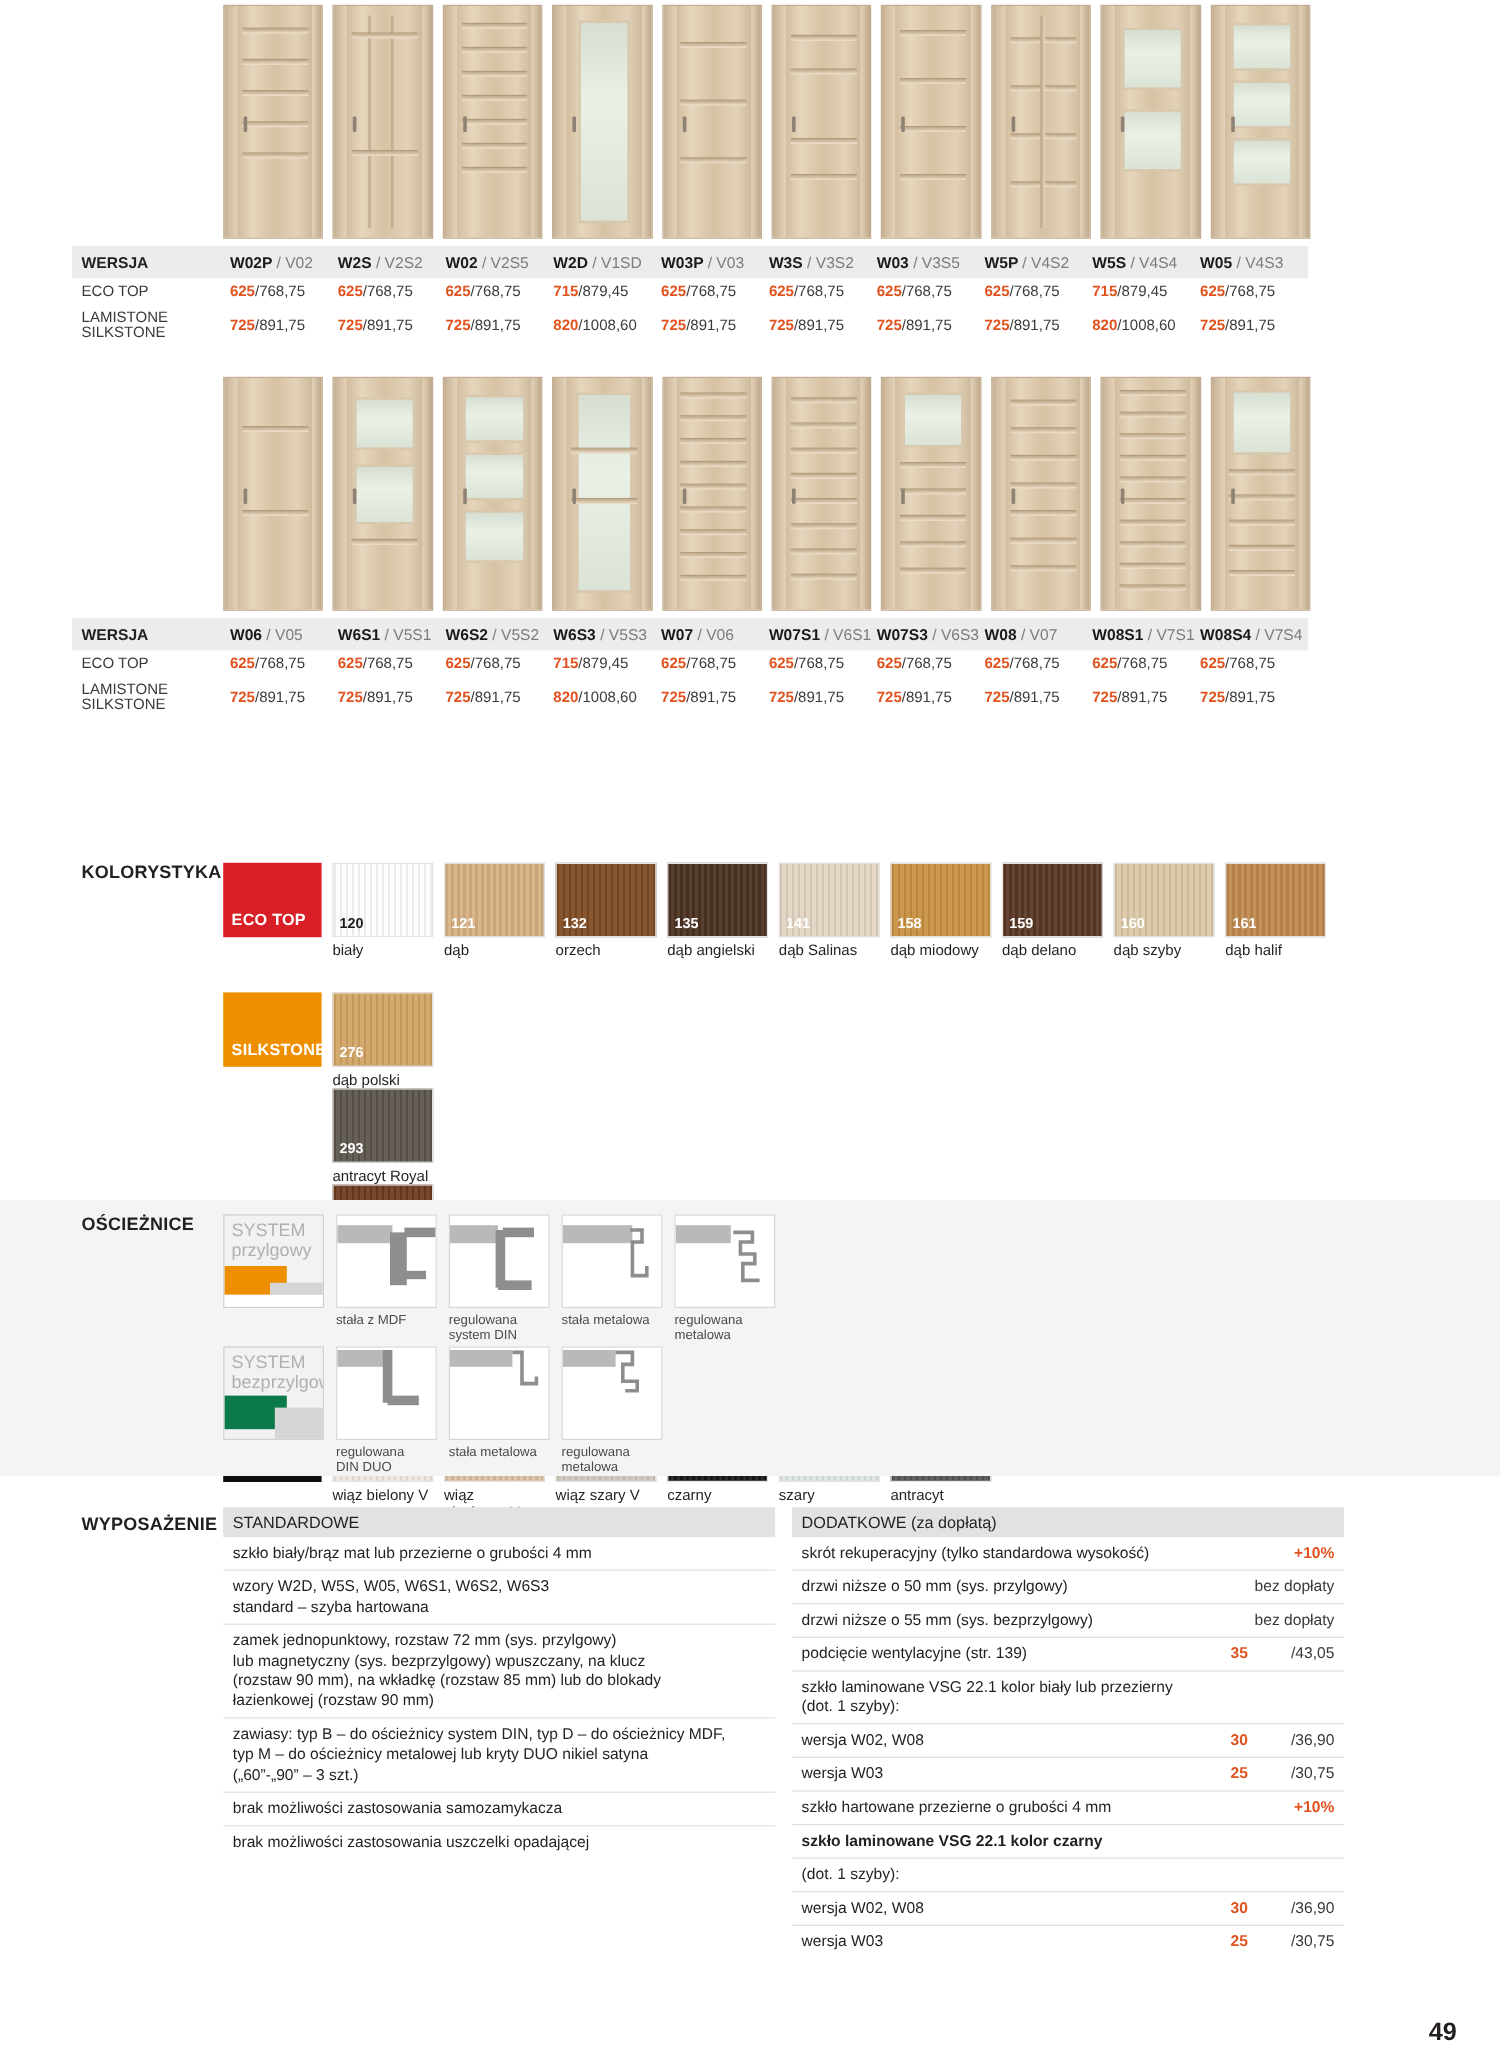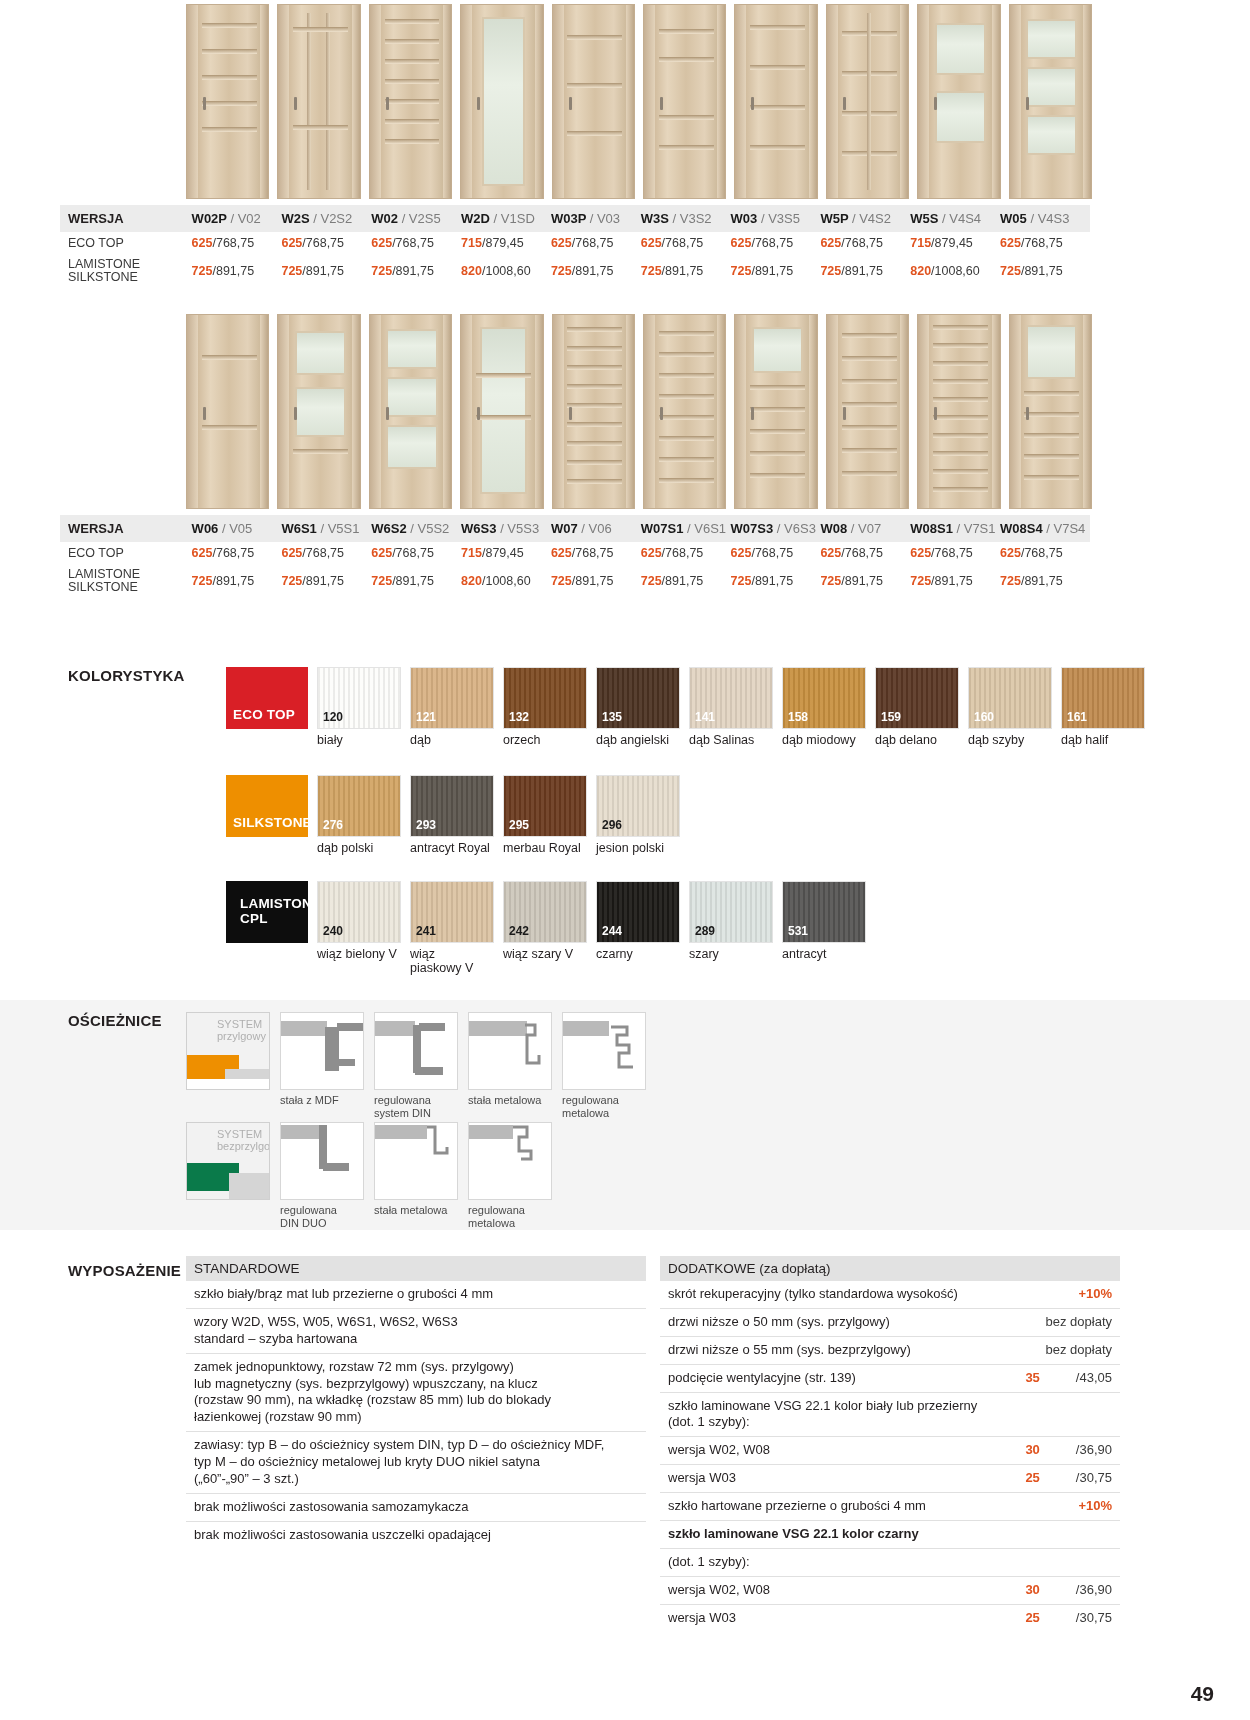--- a/index.html
+++ b/index.html
@@ -65,21 +65,21 @@
   .swbox { width: 84px; height: 62px; position: relative; border: 1px solid #e3e3e3; }
   .swnum { position:absolute; left:5px; bottom:4px; font-size:12px; font-weight:bold; color:#fff; }
   .swnum.dark { color:#1a1a1a; }
   .swname { font-size:12.5px; margin-top:4px; line-height:1.12; color:#231f20; }
 
   
   .band { position:absolute; left:0; width:1250px; background:#f4f4f4; }
   .fr-item { width: 84px; margin-right: 10px; }
   .fr-box { width: 84px; height: 78px; background:#fff; border:1px solid #d7d7d7; position:relative; overflow:hidden; }
   .fr-sys { background:#f2f2f2; border:1px solid #d0d0d0; }
-  .fr-sys .t { font-size:11px; color:#b0b0b0; padding:5px 0 0 6px; line-height:1.12;margin-left:24px; }
+  .fr-sys .t { font-size:15px; color:#b0b0b0; padding:5px 0 0 6px; line-height:1.12; }
   .fr-cap { font-size:11px; color:#4a4a4a; margin-top:4px; line-height:1.15; }
 
   
   .eq { display:flex; gap: 0; }
   .eqcol { }
   .eqhdr { background:#e2e2e2; font-size:13.5px; padding:5px 0 5px 8px; color:#231f20; }
   .eqrow { border-bottom:1px solid #e0e0e0; padding:5px 8px 5px 8px; font-size:13px; line-height:1.3; display:flex; justify-content:space-between; gap:10px; }
   .eqrow:last-child { border-bottom:0; }
   .eqprice { white-space:nowrap; text-align:right; }
   .eqprice .hi { color:#e0531f; font-weight:bold; }
@@ -418,21 +418,21 @@
             <td class="cell"><span class="price-b">725</span><span class="price-n">/891,75</span></td>
             <td class="cell"><span class="price-b">725</span><span class="price-n">/891,75</span></td>
             <td class="cell"><span class="price-b">725</span><span class="price-n">/891,75</span></td>
             <td class="cell"><span class="price-b">725</span><span class="price-n">/891,75</span></td>
             <td class="cell"><span class="price-b">725</span><span class="price-n">/891,75</span></td>
           </tr>
         </tbody>
       </table>
   </div>
 
-  <div style="margin-top:68px; position:relative;padding-left:40px;">
+  <div style="margin-top:120px; position:relative;">
     <div class="seclabel" style="position:absolute; left:68px; top:0;">KOLORYSTYKA</div>
 
     <div class="swrow" style="margin-left:186px;">
       <div class="brandtag eco">
         <span>ECO TOP</span>
       </div>
       <div id="ecoSw" style="display:flex;">
           <div class="sw">
             <div class="swbox" style="background:repeating-linear-gradient(90deg, rgba(0,0,0,.07) 0 2px, rgba(255,255,255,.07) 2px 5px), #fdfdfb">
               <div class="swnum dark">120</div>
@@ -487,21 +487,21 @@
             </div>
             <div class="swname">dąb halif</div>
           </div>
         </div>
     </div>
 
     <div class="swrow" style="margin-left:186px; margin-top:28px;">
       <div class="brandtag silk">
         <span>SILKSTONE</span>
       </div>
-      <div id="silkSw" style="display:flex;">
+      <div id="silkSw" style="display:flex;flex-direction:column;">
           <div class="sw">
             <div class="swbox" style="background:repeating-linear-gradient(90deg, rgba(0,0,0,.07) 0 2px, rgba(255,255,255,.07) 2px 5px), #d2a463">
               <div class="swnum">276</div>
             </div>
             <div class="swname">dąb polski</div>
           </div>
           <div class="sw">
             <div class="swbox" style="background:repeating-linear-gradient(90deg, rgba(0,0,0,.07) 0 2px, rgba(255,255,255,.07) 2px 5px), #5a544c">
               <div class="swnum">293</div>
             </div>

